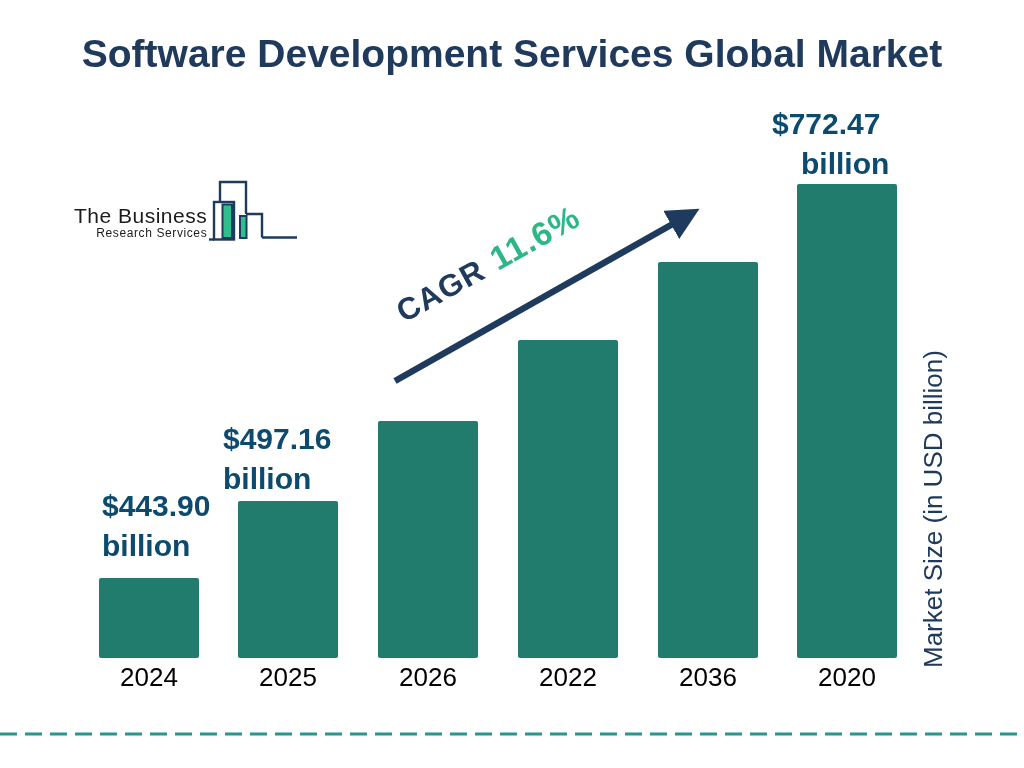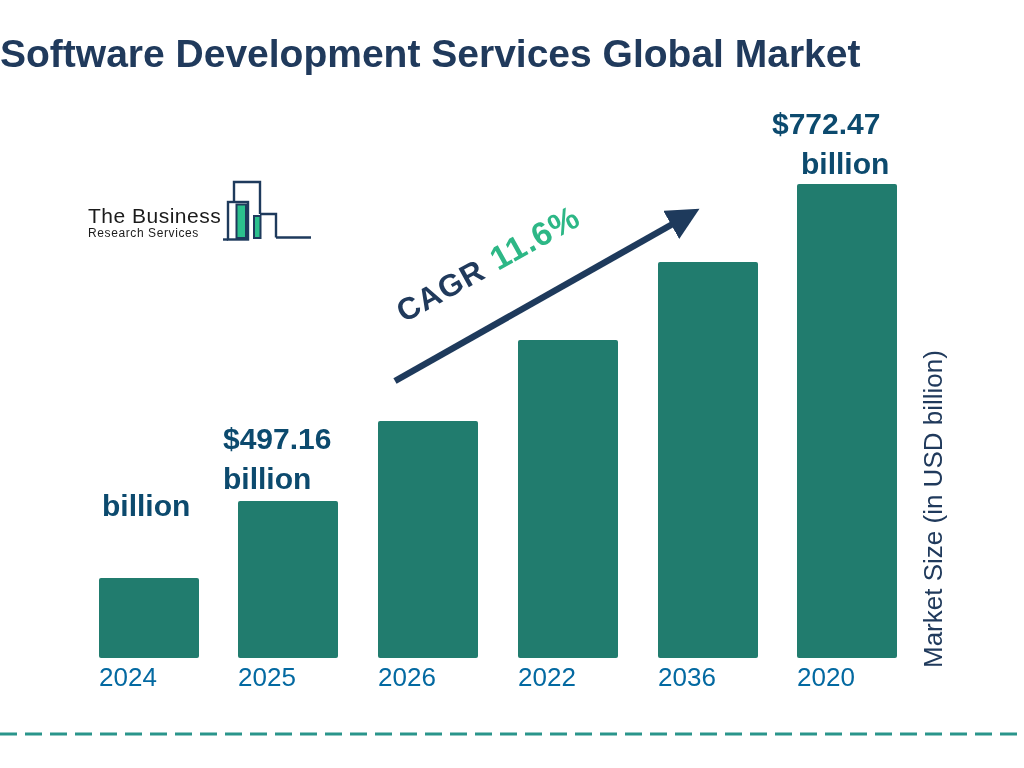--- a/index.html
+++ b/index.html
@@ -9,44 +9,45 @@
     width: 1024px;
     height: 768px;
     background: #ffffff;
     overflow: hidden;
     font-family: "Liberation Sans", sans-serif;
   }
   .title {
     position: absolute;
     top: 30px;
     left: 0;
-    width: 812px;
+    width: 1024px;
     text-align: center;
     color: #203a5c;
     font-weight: bold;
     font-size: 39px;
     line-height: 48px;
   }
   .title .tline { white-space: nowrap; }
 
   
   .logo { position: absolute; left: 74px; top: 180px; display: flex; align-items: flex-end; }
-  .logo-text { text-align: left; color: #1b1b1b; padding-bottom: 4px; margin-left: 14px; }
+  .logo-text { text-align: right; color: #1b1b1b; padding-bottom: 4px; }
   .logo-name { font-size: 21px; letter-spacing: 0.5px; line-height: 22px; }
   .logo-sub { font-size: 12px; letter-spacing: 0.6px; line-height: 13px; }
   .logo-icon { display: block; margin-left: 2px; }
 
   
   .bar { position: absolute; border-radius: 2px; }
   .x-tick {
     position: absolute;
     top: 662px;
     width: 100px;
+    text-align: center;
     font-size: 26px;
-    color: #0369a1;
+    color: #000000;
   }
 
   
   .vlabel {
     position: absolute;
     color: #0c4a6e;
     font-weight: bold;
     font-size: 30px;
     line-height: 40px;
     white-space: nowrap;
@@ -120,20 +121,21 @@
   <div class="bar" style="left: 797px; top: 184px; width: 100px; height: 474px; background: rgb(33, 124, 110);"></div>
 
   <div class="x-tick" style="left: 99px;">2024</div>
   <div class="x-tick" style="left: 238px;">2025</div>
   <div class="x-tick" style="left: 378px;">2026</div>
   <div class="x-tick" style="left: 518px;">2022</div>
   <div class="x-tick" style="left: 658px;">2036</div>
   <div class="x-tick" style="left: 797px;">2020</div>
 
   <div class="vlabel vlabel-0">
+    <div class="line1">$443.90</div>
     <div class="line2">billion</div>
   </div>
   <div class="vlabel vlabel-1">
     <div class="line1">$497.16</div>
     <div class="line2">billion</div>
   </div>
   <div class="vlabel vlabel-5">
     <div class="line1">$772.47</div>
     <div class="line2">billion</div>
   </div>

